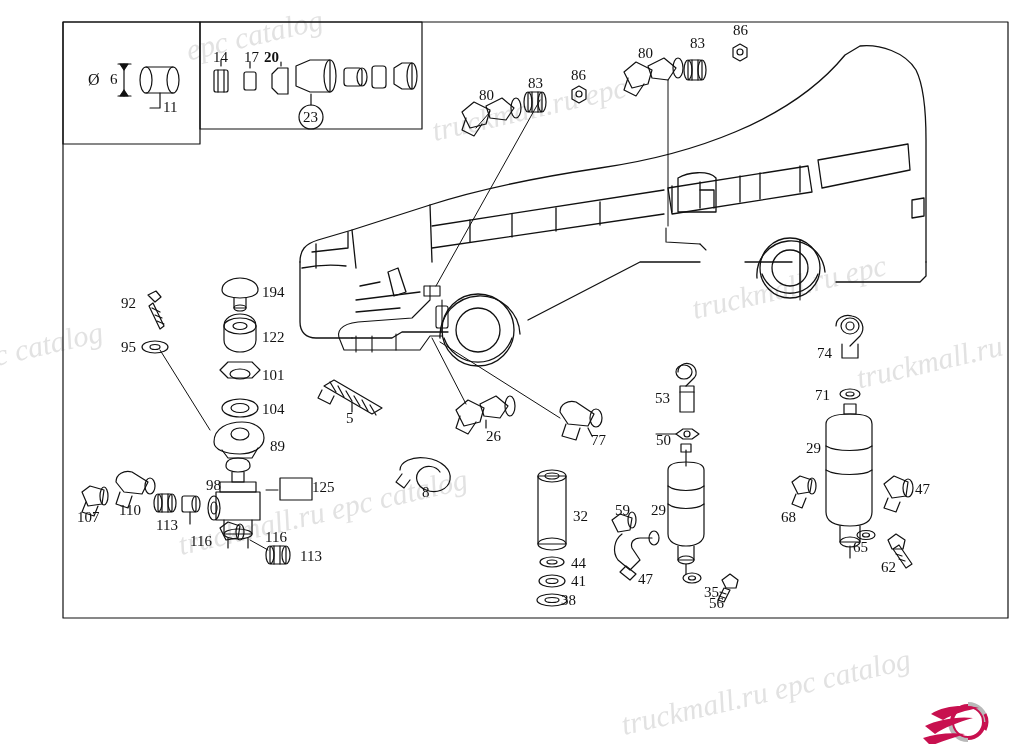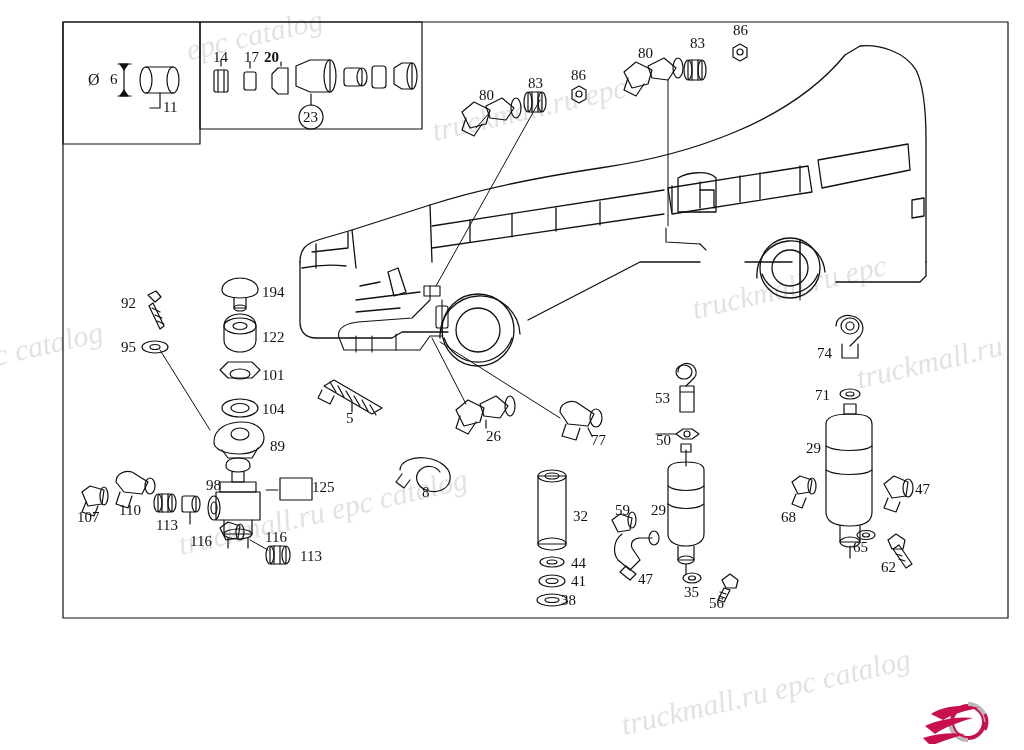--- a/index.html
+++ b/index.html
@@ -516,21 +516,21 @@
     <div class="lbl" style="left:300px; top:549px;">113</div>
     <div class="lbl" style="left:422px; top:485px;">8</div>
 
     <div class="lbl" style="left:573px; top:509px;">32</div>
     <div class="lbl" style="left:571px; top:556px;">44</div>
     <div class="lbl" style="left:571px; top:574px;">41</div>
     <div class="lbl" style="left:561px; top:593px;">38</div>
     <div class="lbl" style="left:615px; top:503px;">59</div>
     <div class="lbl" style="left:651px; top:503px;">29</div>
     <div class="lbl" style="left:638px; top:572px;">47</div>
-    <div class="lbl" style="left:684px; top:585px;">35</div>
+    <div class="lbl" style="left:704px; top:585px;">35</div>
     <div class="lbl" style="left:709px; top:596px;">56</div>
   </div>
 
   <svg id="brand-logo" viewBox="0 0 185 70" xmlns="http://www.w3.org/2000/svg">
     <g transform="translate(92,30)">
       <g fill="none" stroke="#c8104f" stroke-width="4">
         <circle cx="45" cy="18" r="16"></circle>
         <path d="M45 0 A18 18 0 0 1 63 18" stroke="#b9b9b9"></path>
         <path d="M27 18 A18 18 0 0 0 45 36" stroke="#b9b9b9"></path>
       </g>

